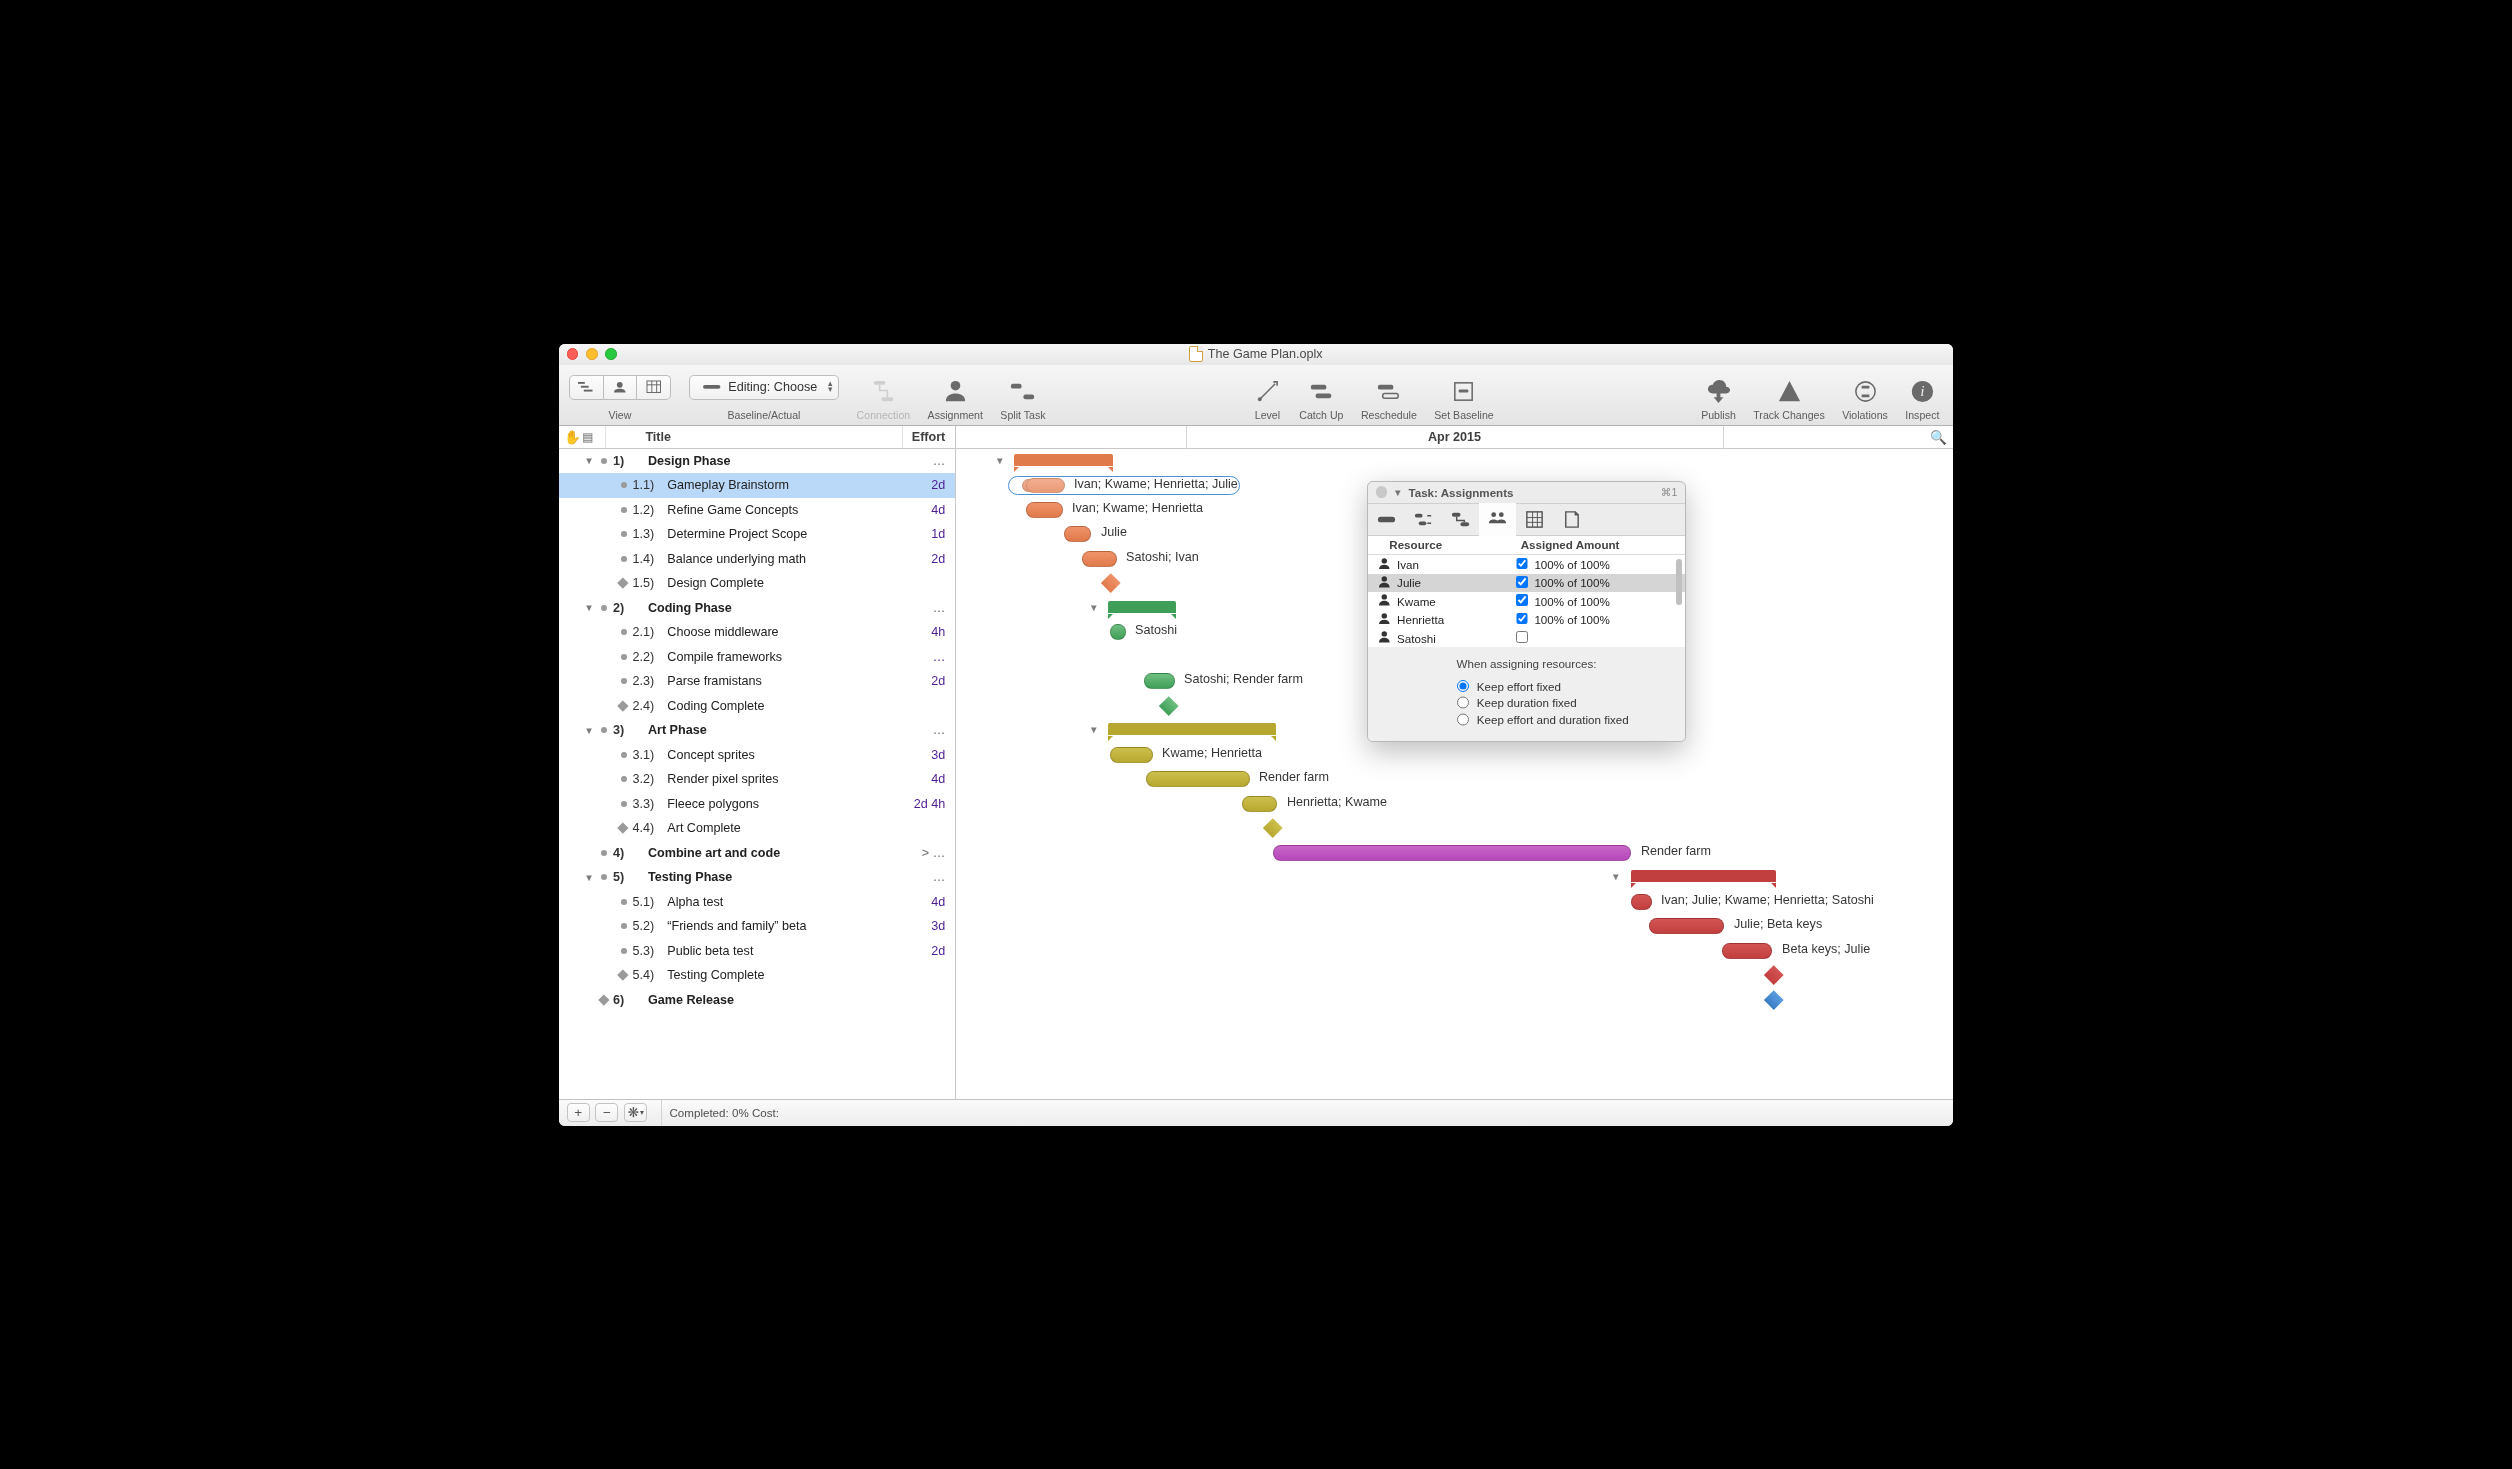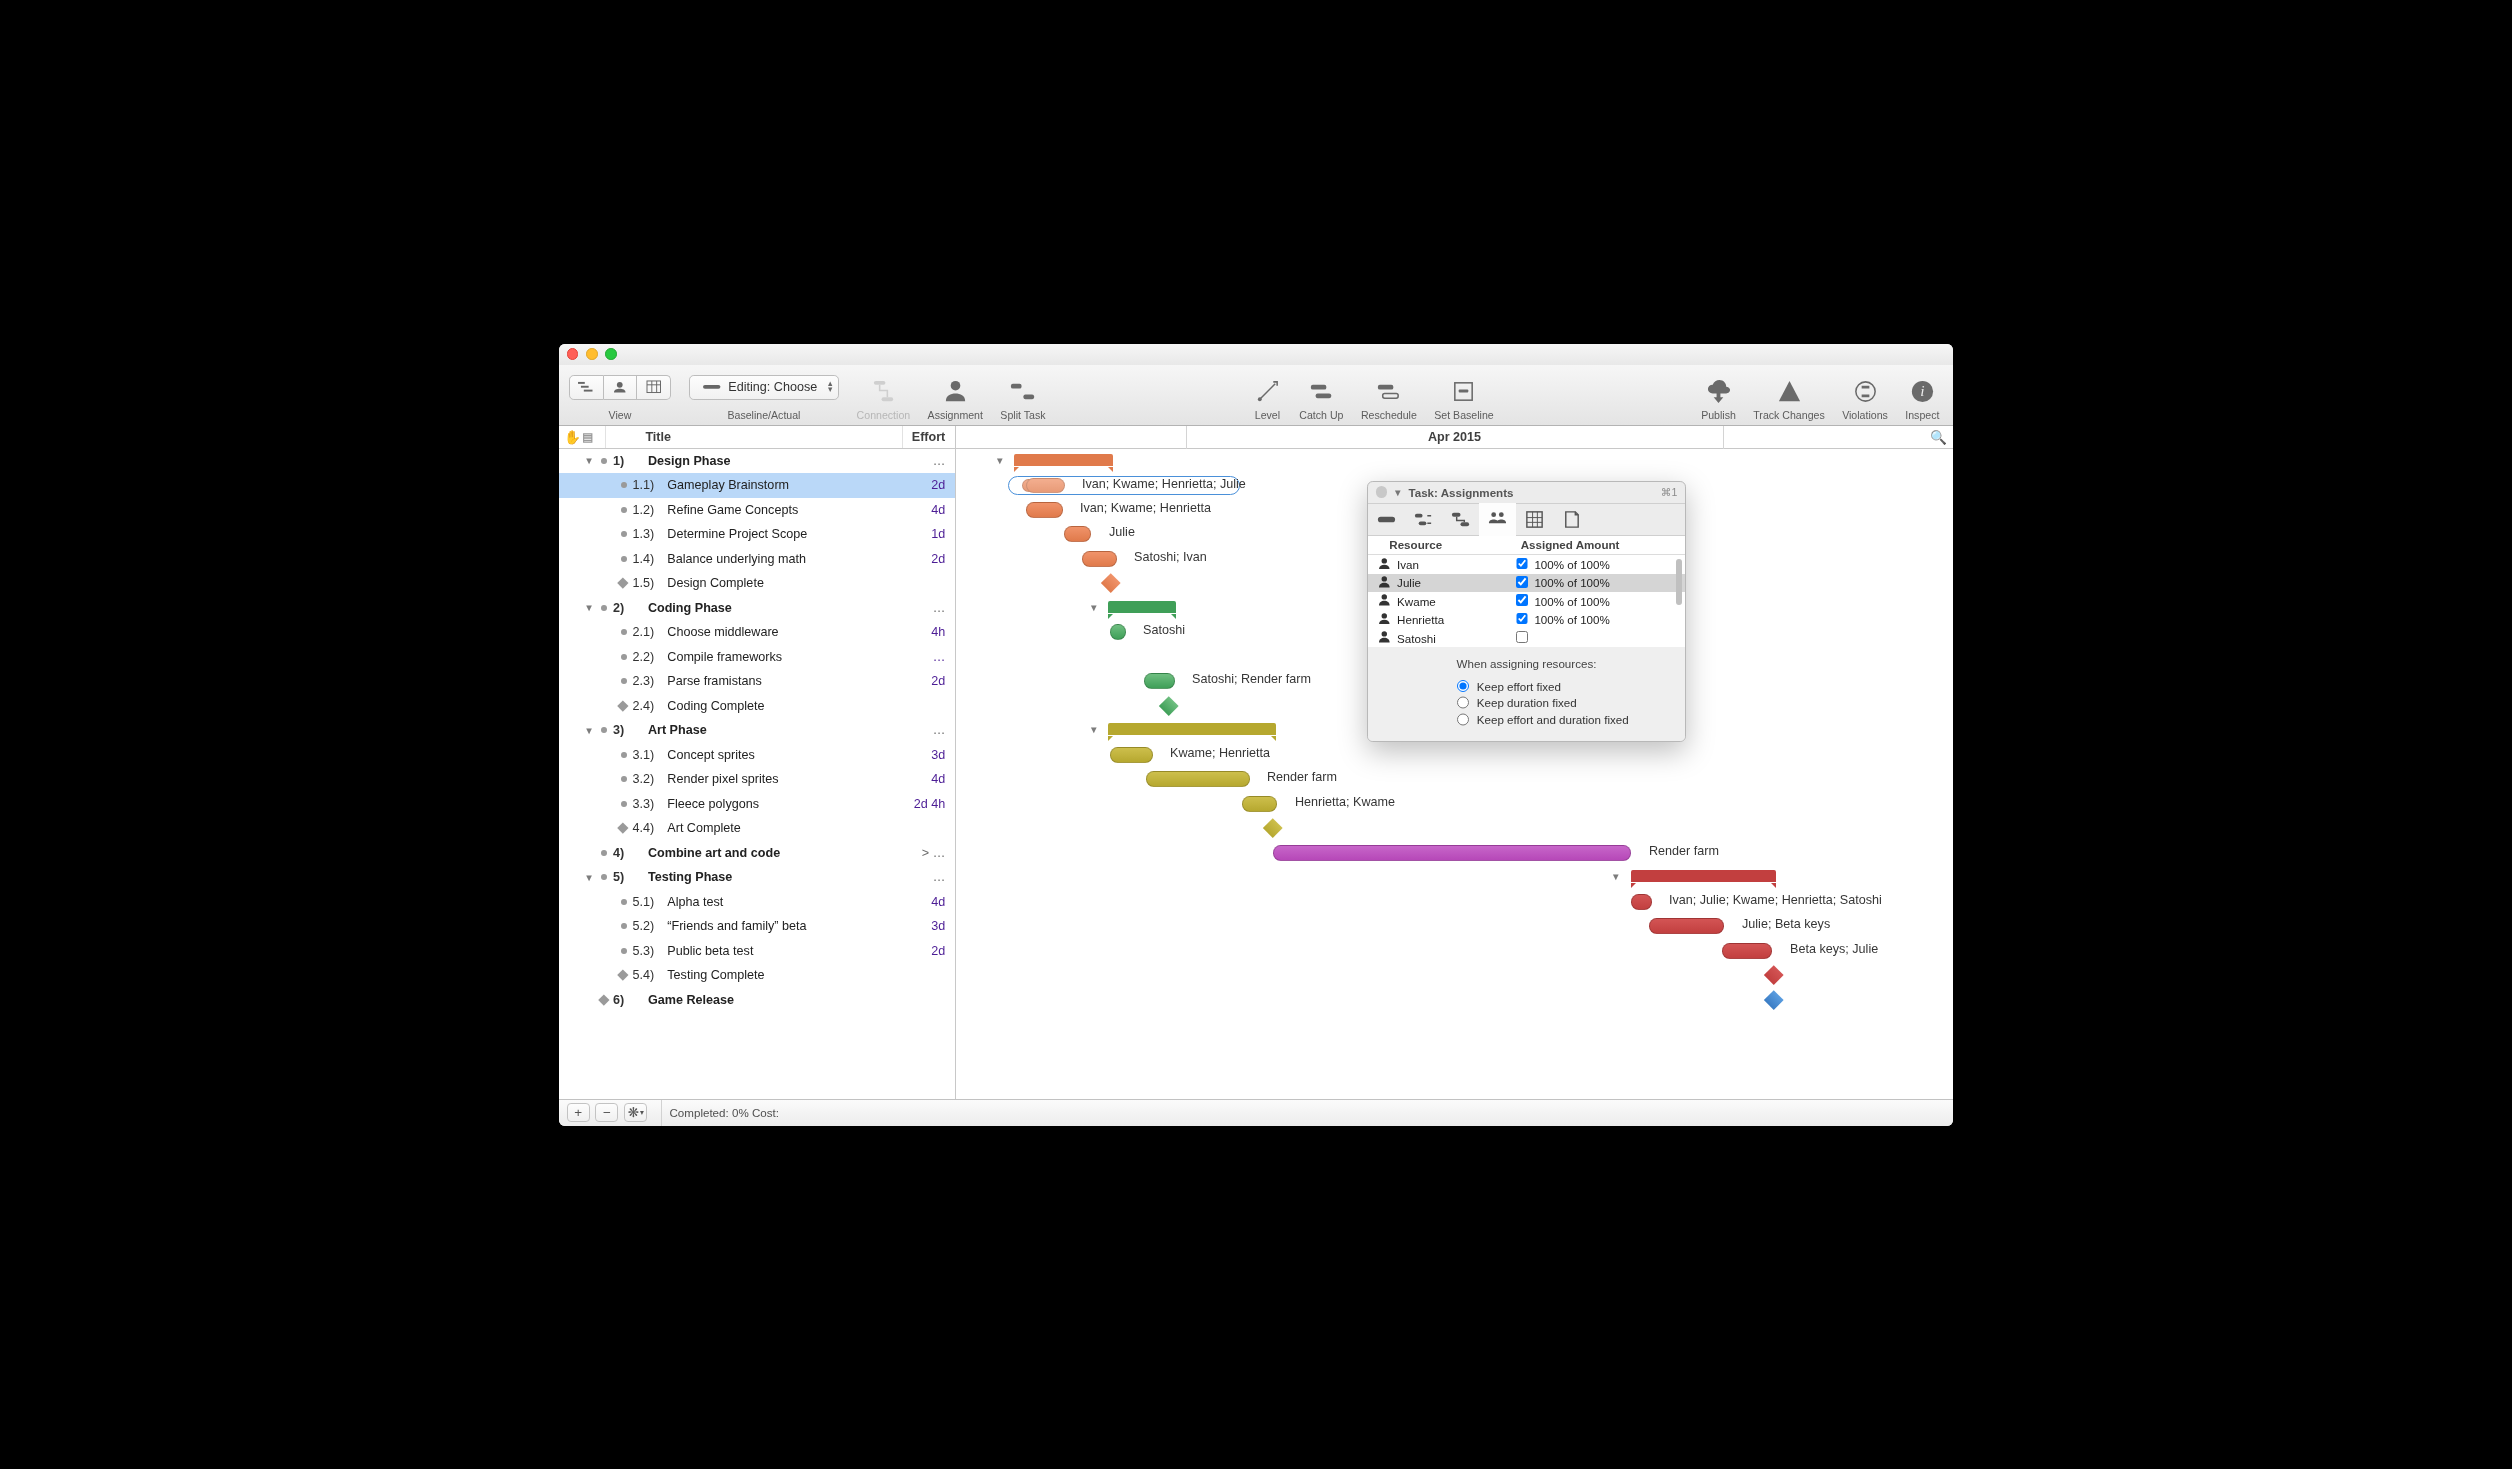--- a/index.html
+++ b/index.html
@@ -95,21 +95,21 @@
 .row.group .ttl { font-weight:600; }
 .row.group .eff { font-weight:400; color:#6a6a6a; }
 
 .gantt-header { height:23px; border-bottom:1px solid #c8c8c8; display:flex; align-items:center; position:relative;}
 .gantt-header .month { position:absolute; left:50%; transform:translateX(-50%); font-size:12.6px; font-weight:600; color:#3f3f3f;}
 .gantt-header .mag { position:absolute; right:5.8px; font-size:13.5px; color:#8a8a8a;}
 .gantt-header .vline { position:absolute; top:0; bottom:-735px; width:1px; background:#d4d4d4;}
 .gantt-body { flex:1; position:relative; background:#fff;}
 .grow { position:absolute; left:0; right:0; height:24.5px; }
 .bar { position:absolute; height:15.5px; border-radius:7.7px; top:4.8px; border:1px solid rgba(0,0,0,.18);}
-.barlabel { position:absolute; top:3.9px; font-size:12.6px; color:#363636; white-space:nowrap;margin-left:8px;}
+.barlabel { position:absolute; top:3.9px; font-size:12.6px; color:#363636; white-space:nowrap;}
 .groupbar { position:absolute; height:11.6px; top:5.8px; border-radius:1.9px 1.9px 0 0;}
 .groupbar::before, .groupbar::after { content:""; position:absolute; bottom:-5.8px; width:0; height:0; border-top:5.8px solid currentColor; }
 .groupbar::before { left:0; border-right:5.8px solid transparent; }
 .groupbar::after { right:0; border-left:5.8px solid transparent; }
 .milestone { position:absolute; width:13.5px; height:13.5px; transform:rotate(45deg); top:5.8px; }
 .grouptri { position:absolute; top:6.8px; font-size:9.7px; color:#7c7c7c; }
 .ballicon { position:absolute; width:13.5px; height:13.5px; border-radius:50%; top:5.8px; border:1px solid rgba(0,0,0,.2);}
 
 
 .c-orange { background:linear-gradient(#f0936a,#e07a4b); }
@@ -168,20 +168,24 @@
 <body>
 
 <div class="window">
 
   <div class="titlebar">
     <div class="traffic">
       <div class="tl red"></div>
       <div class="tl yellow"></div>
       <div class="tl green"></div>
     </div>
+    <div class="title-center">
+      <span class="file-icon"></span>
+      <span>The Game Plan.oplx</span>
+    </div>
   </div>
 
   <div class="toolbar">
     <div class="tool-group">
       <div class="tool-icons">
         <div class="segbtn">
             <svg class="seg-icon" viewBox="0 0 16 14">
               <rect x="0" y="2" width="7" height="2" fill="#666"></rect>
               <rect x="3" y="6" width="8" height="2" fill="#666"></rect>
               <rect x="6" y="10" width="9" height="2" fill="#666"></rect>

